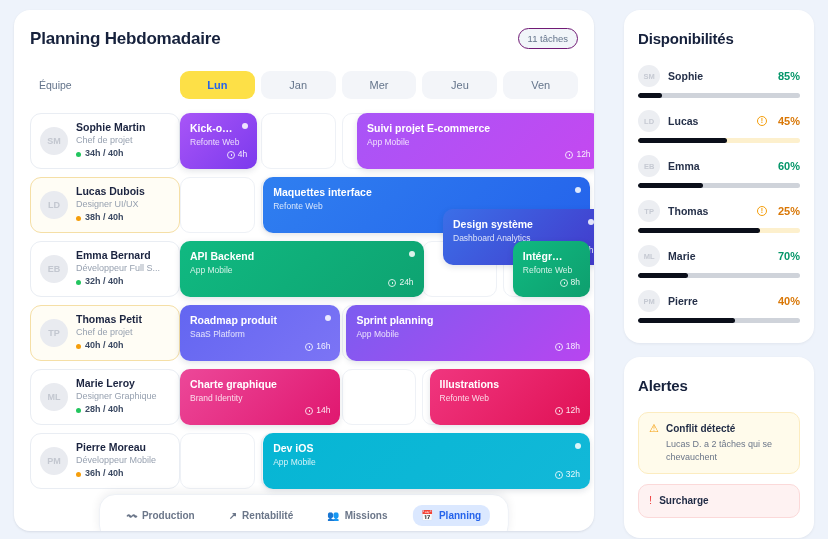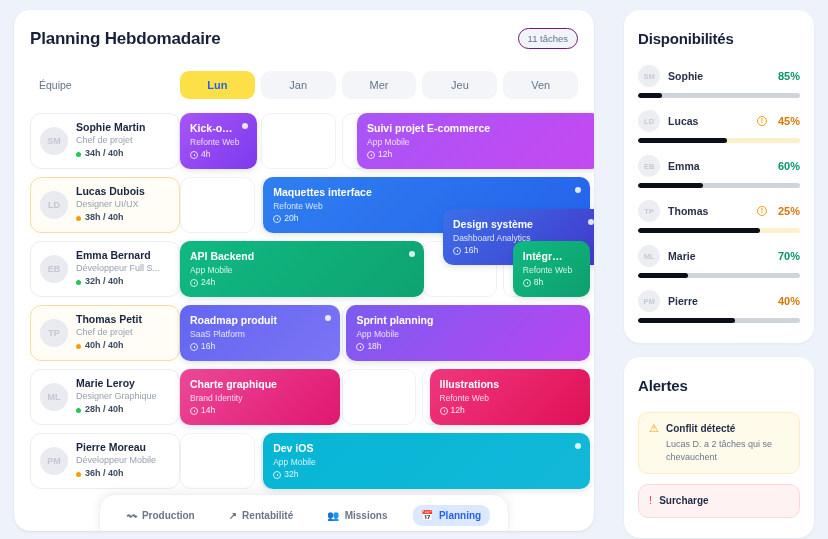--- a/index.html
+++ b/index.html
@@ -93,21 +93,21 @@
 
   
   .bar {
     position: absolute; top: 0; height: 56px;
     border-radius: 10px; color: #fff;
     padding: 9px 10px; overflow: hidden;
     box-shadow: 0 2px 6px rgba(25,35,70,.13);
   }
   .bar-title { font-size: 10.5px; font-weight: bold; line-height: 1.3; white-space: nowrap; overflow: hidden; text-overflow: ellipsis; padding-right: 12px;}
   .bar-sub { font-size: 8.5px; opacity: .82; line-height: 1.5; }
-  .bar-time { font-size: 8.5px; opacity: .9; line-height: 1.6; display: flex; align-items: center; gap: 3px; }
+  .bar-time { font-size: 8.5px; opacity: .9; line-height: 1.6; display: flex; align-items: center; gap: 3px; justify-content: flex-end; }
   .bar-dot {
     position: absolute; right: 9px; top: 10px;
     width: 6px; height: 6px; border-radius: 50%;
     background: rgba(255,255,255,.85);
   }
   .clock { width: 8px; height: 8px; border: 1px solid currentColor; border-radius: 50%; position: relative; display:inline-block; opacity:.9;}
   .clock::after { content:''; position:absolute; left:3px; top:1.5px; width:1px; height:2.5px; background: currentColor;}
 
   
   .bottomnav {

